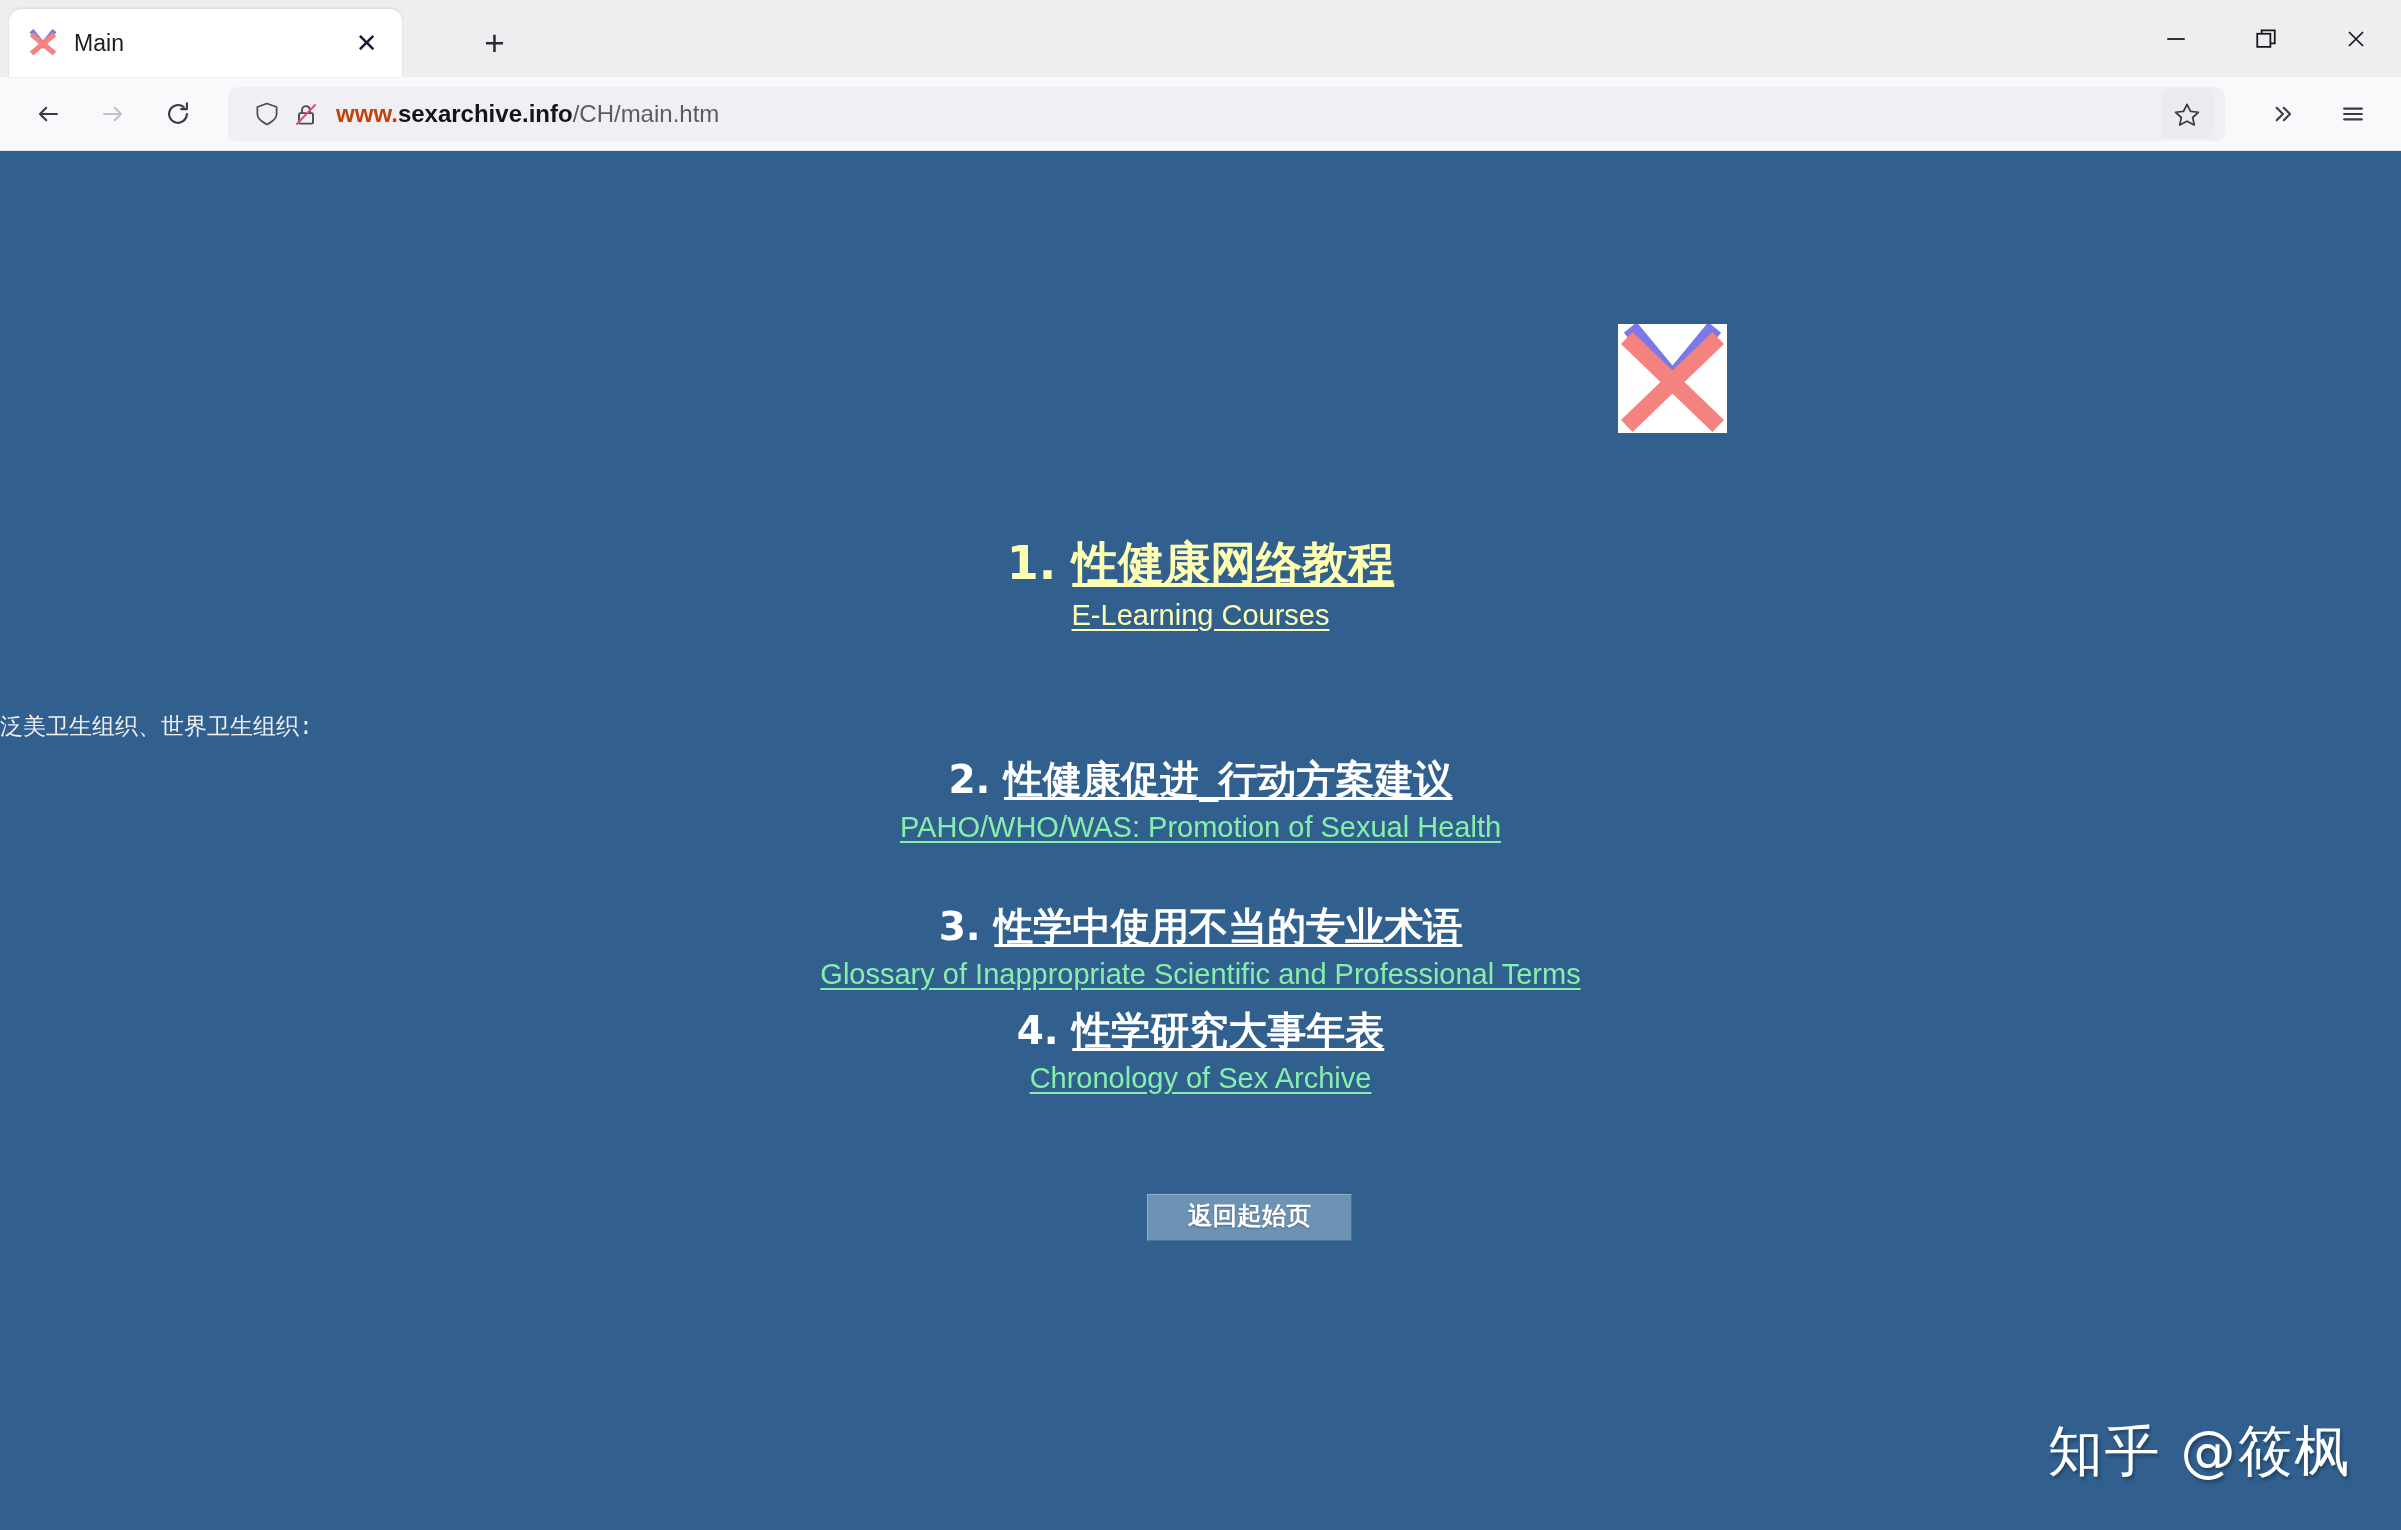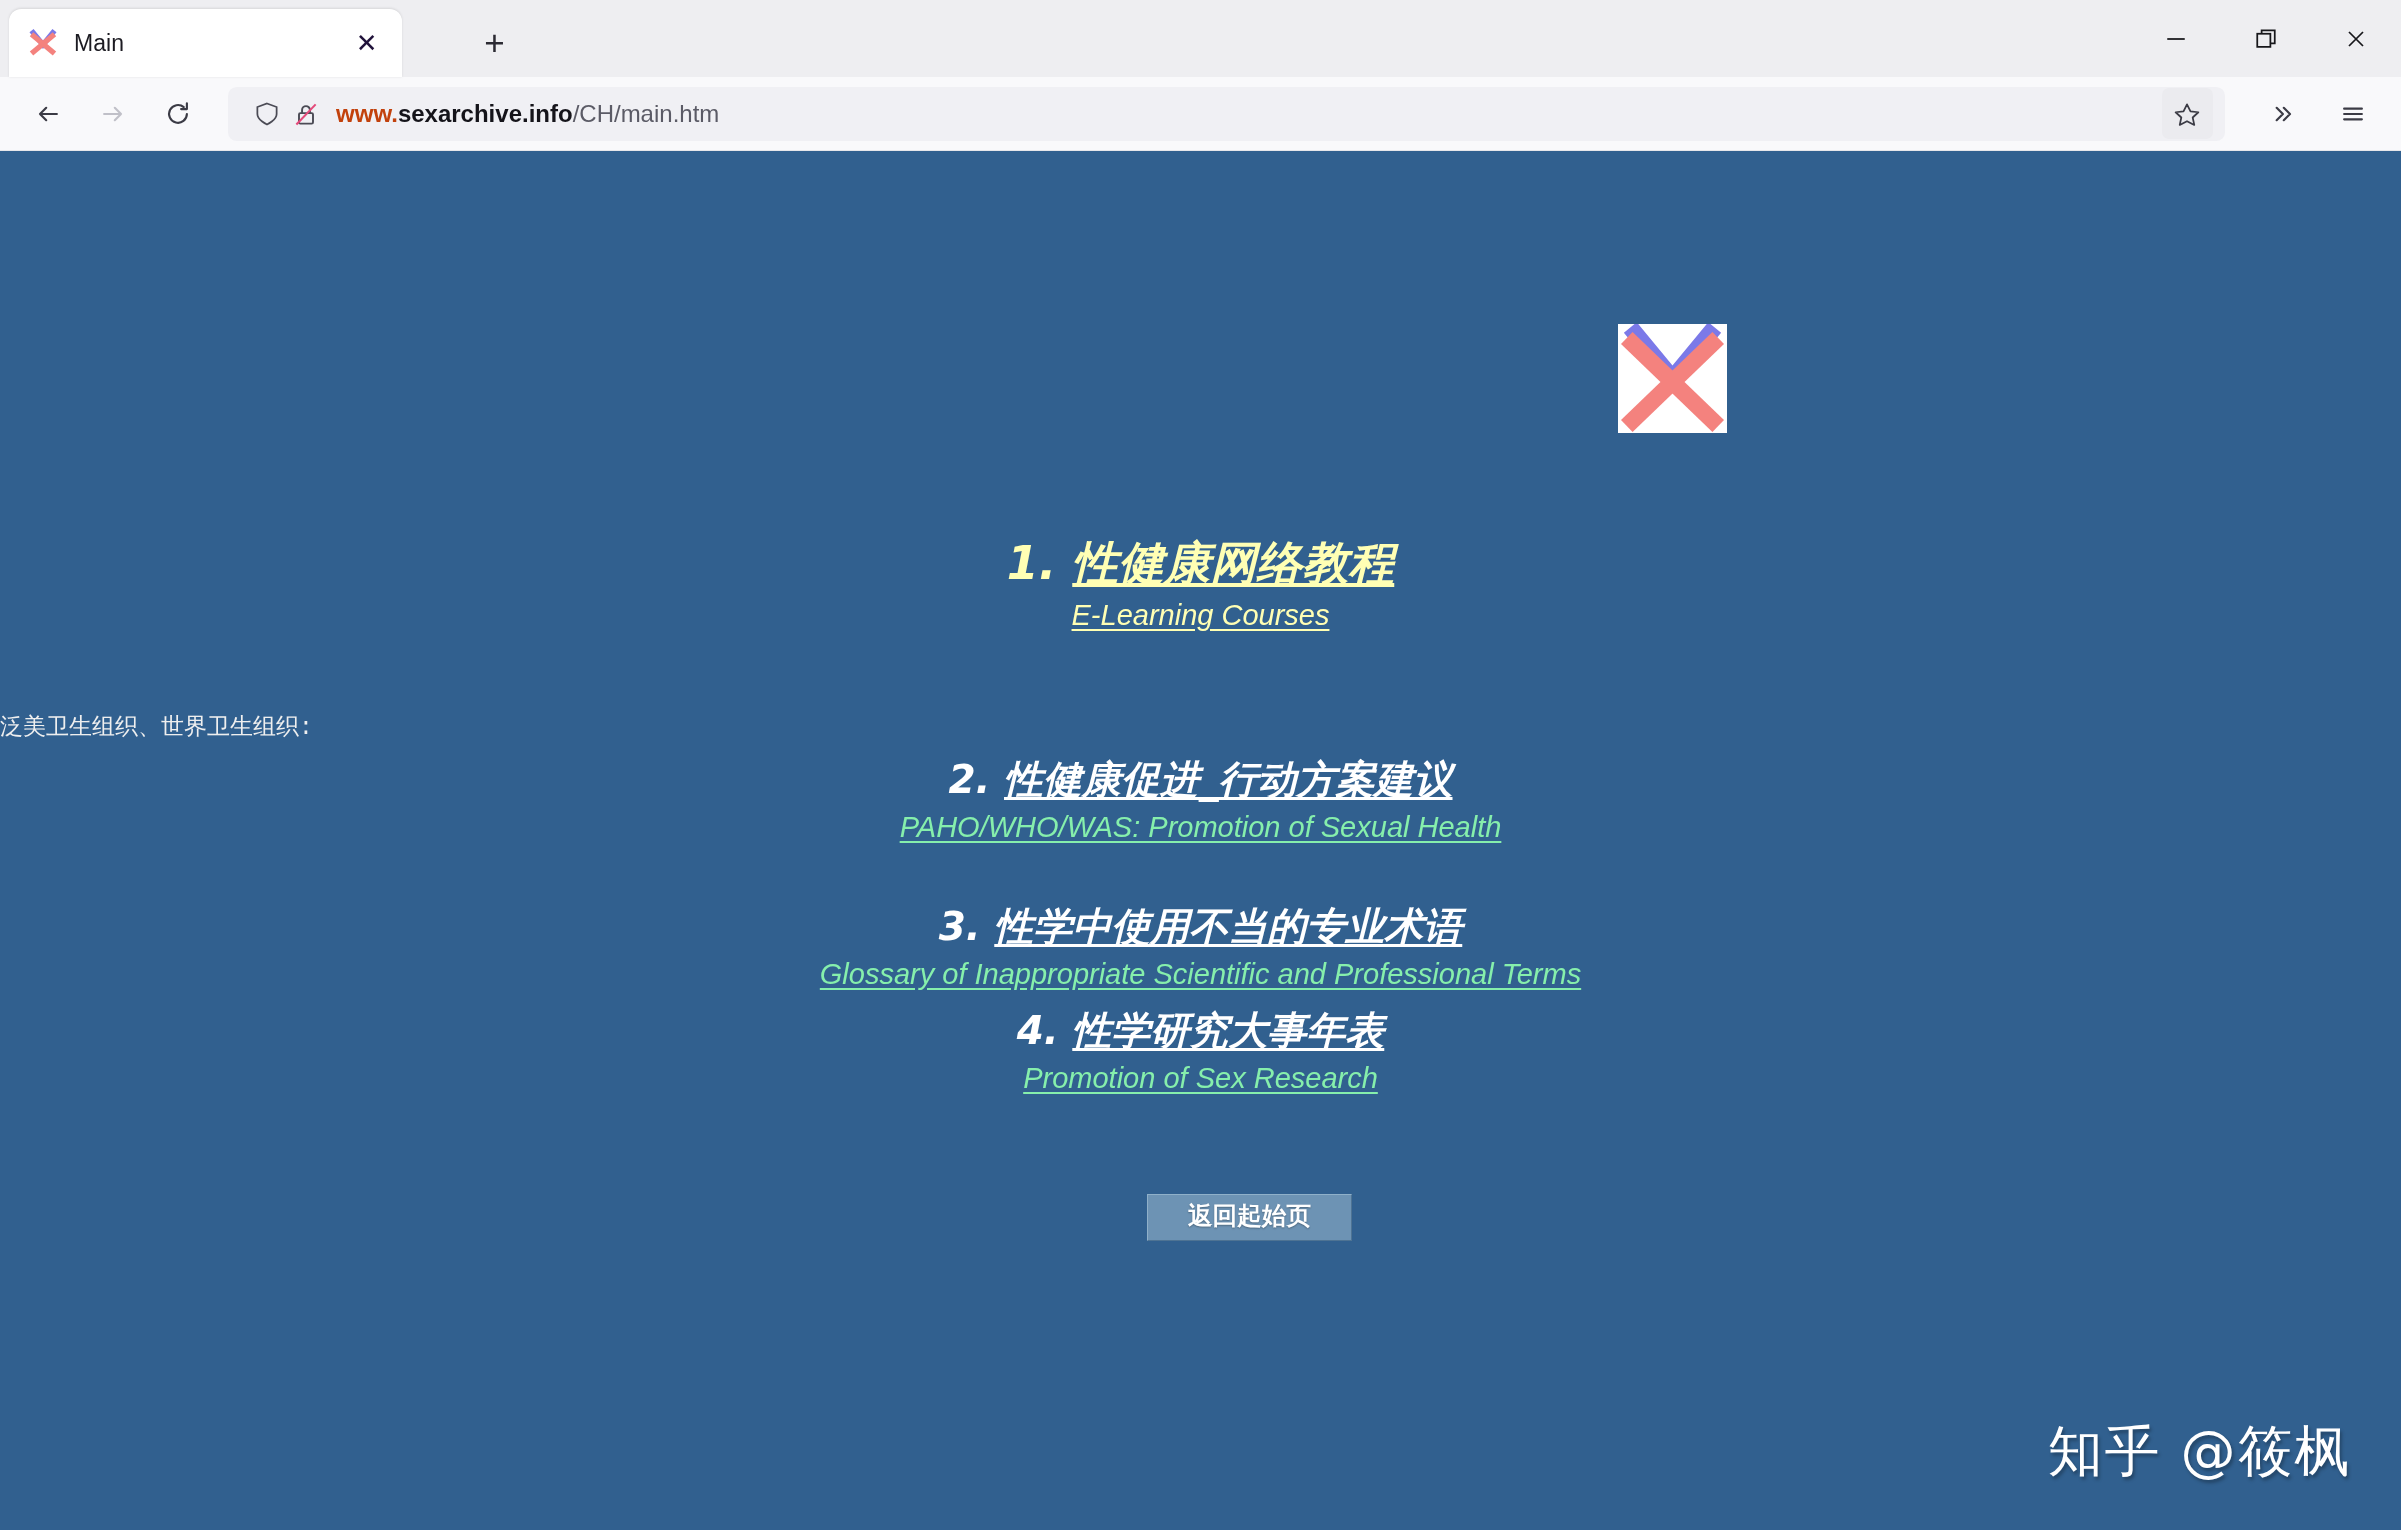--- a/index.html
+++ b/index.html
@@ -137,21 +137,21 @@
   .logo {
     position: absolute;
     left: 1618px;
     top: 173px;
     width: 109px;
     height: 109px;
     background: #FFFFFF;
     overflow: hidden;
   }
 
-  .entry { text-align: center; font-style: italic; }
+  .entry { text-align: center; }
   .entry-cn {
     font-size: 39px;
     font-weight: bold;
     color: #FFFFFF;
     line-height: 1.22;
     font-family: "DejaVu Sans", sans-serif;
   }
   .entry-cn .num { text-decoration: none; }
   .entry-cn .lnk { text-decoration: underline; text-underline-offset: 3.5px; }
   .entry-en {
@@ -324,21 +324,21 @@
       <div class="entry-en" style="margin-top:4.4px;">PAHO/WHO/WAS: Promotion of Sexual Health</div>
     </div>
 
     <div class="entry" style="position:absolute; left:0; right:0; top:752px;">
       <div class="entry-cn"><span class="num">3.</span> <span class="lnk">性学中使用不当的专业术语</span></div>
       <div class="entry-en" style="margin-top:4.4px;">Glossary of Inappropriate Scientific and Professional Terms</div>
     </div>
 
     <div class="entry" style="position:absolute; left:0; right:0; top:856px;">
       <div class="entry-cn"><span class="num">4.</span> <span class="lnk">性学研究大事年表</span></div>
-      <div class="entry-en" style="margin-top:4.4px;">Promotion of Sex Research</div>
+      <div class="entry-en" style="margin-top:4.4px;">Chronology of Sex Archive</div>
     </div>
 
     <div style="position:absolute; left:0; right:0; top:1019px; text-align:center; padding-left:98px;">
       <span class="home-btn">返回起始页</span>
     </div>
 
     <div class="watermark">知乎 @筱枫</div>
   </div>
 
 </div>

